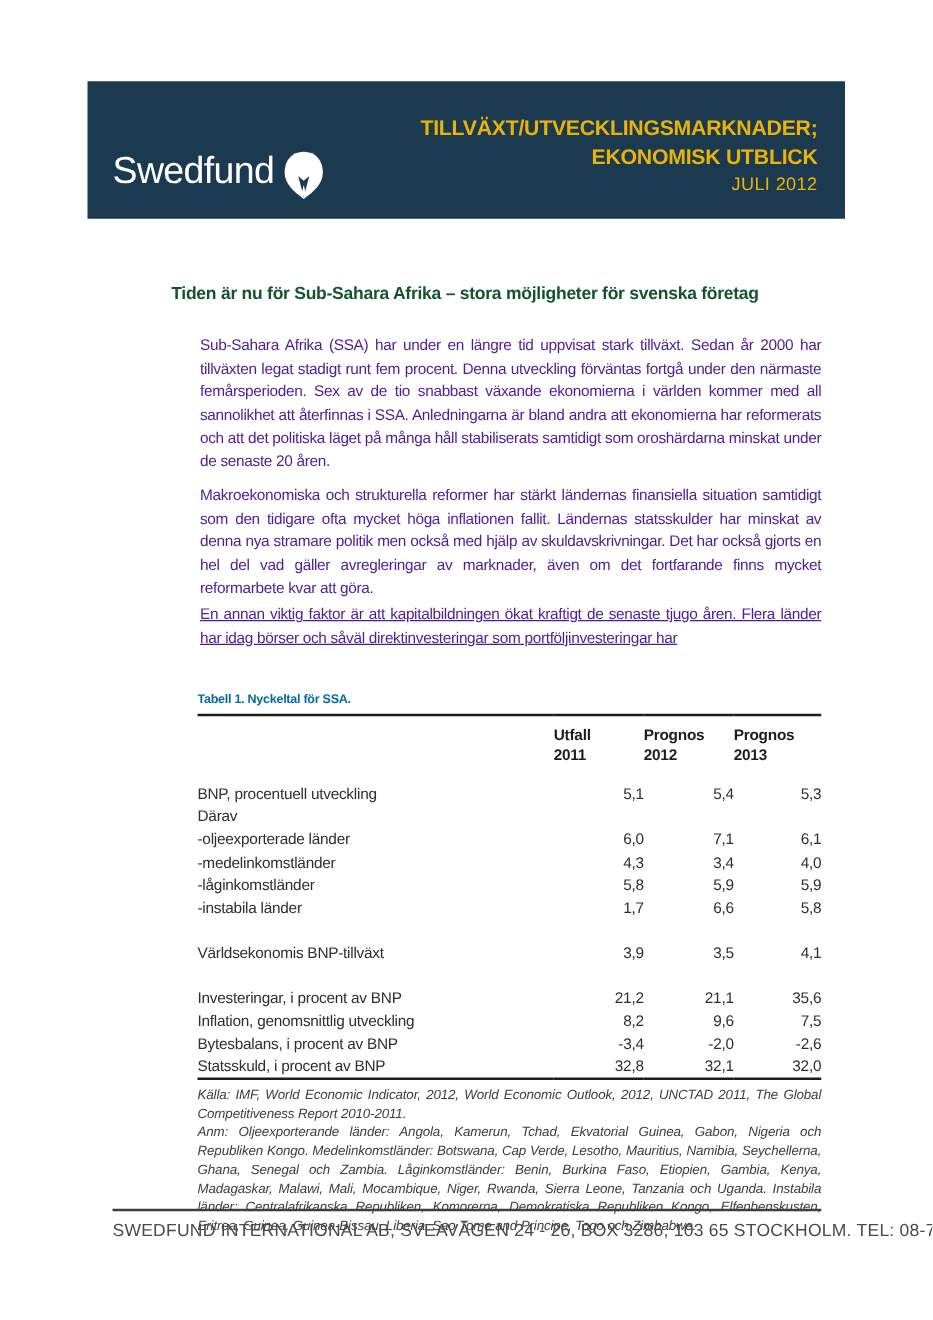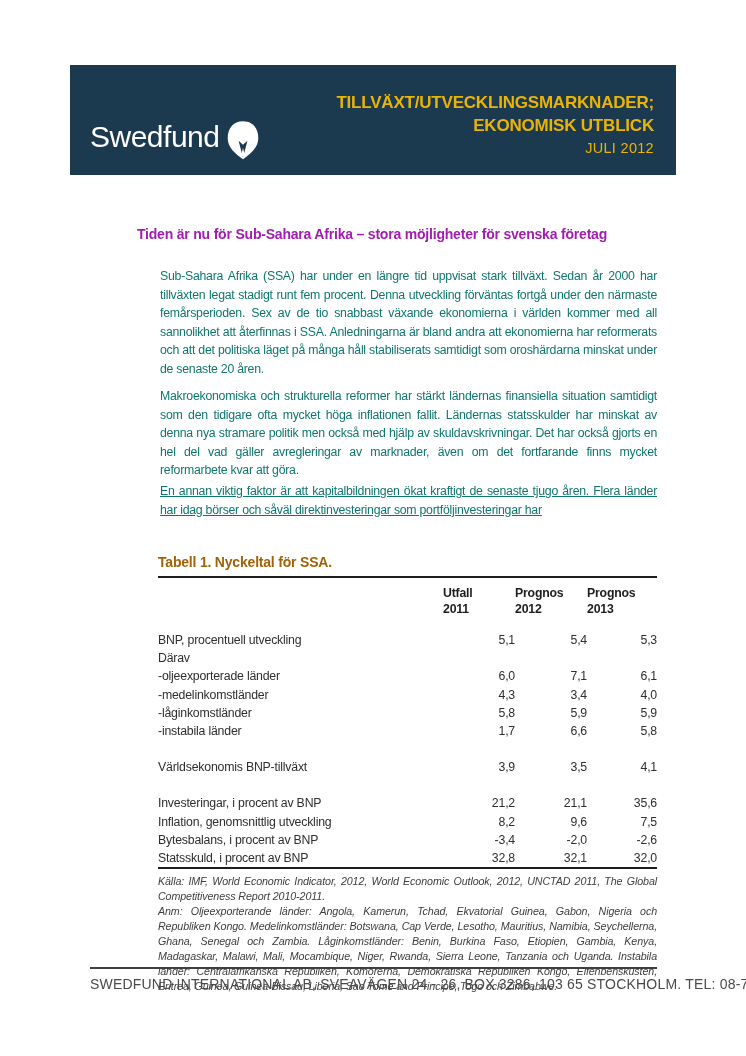--- a/index.html
+++ b/index.html
@@ -29,35 +29,35 @@
   .band-right{text-align:right;color:#eab308;}
   .band-title{
     font-size:17px;font-weight:bold;letter-spacing:-0.2px;line-height:23px;
     white-space:nowrap;
   }
   .band-date{font-size:14.5px;font-weight:400;line-height:23px;letter-spacing:0.3px;}
   
   .heading{
     position:absolute;top:226px;left:0;width:744px;
     text-align:center;white-space:nowrap;
-    font-size:14px;font-weight:bold;letter-spacing:-0.2px;color:#a21caf;
+    font-size:14px;font-weight:bold;letter-spacing:-0.2px;color:#14532d;
     margin:0;
   }
   .para{
     position:absolute;left:160px;width:497px;
     font-size:12.3px;line-height:18.6px;letter-spacing:-0.25px;
-    text-align:justify;color:#0f766e;margin:0;
+    text-align:justify;color:#4c1d95;margin:0;
   }
   .para-1{top:267px;}
   .para-2{top:387px;}
   .para-3{top:482px;text-decoration:underline;}
   
   .table-block{position:absolute;left:158px;top:554px;width:499px;}
   .table-title{
-    font-size:14px;font-weight:bold;color:#a16207;letter-spacing:-0.2px;
+    font-size:10px;font-weight:bold;color:#0369a1;letter-spacing:-0.2px;
     margin:0 0 6px 0;
   }
   table.keytable{
     width:100%;border-collapse:collapse;
     border-top:2px solid #1d1d1d;border-bottom:2px solid #1d1d1d;
     font-size:12.3px;letter-spacing:-0.2px;color:#2e2e2e;
   }
   table.keytable col.c-label{width:285px;}
   table.keytable col.c-num{width:72px;}
   table.keytable col.c-num-last{width:70px;}

